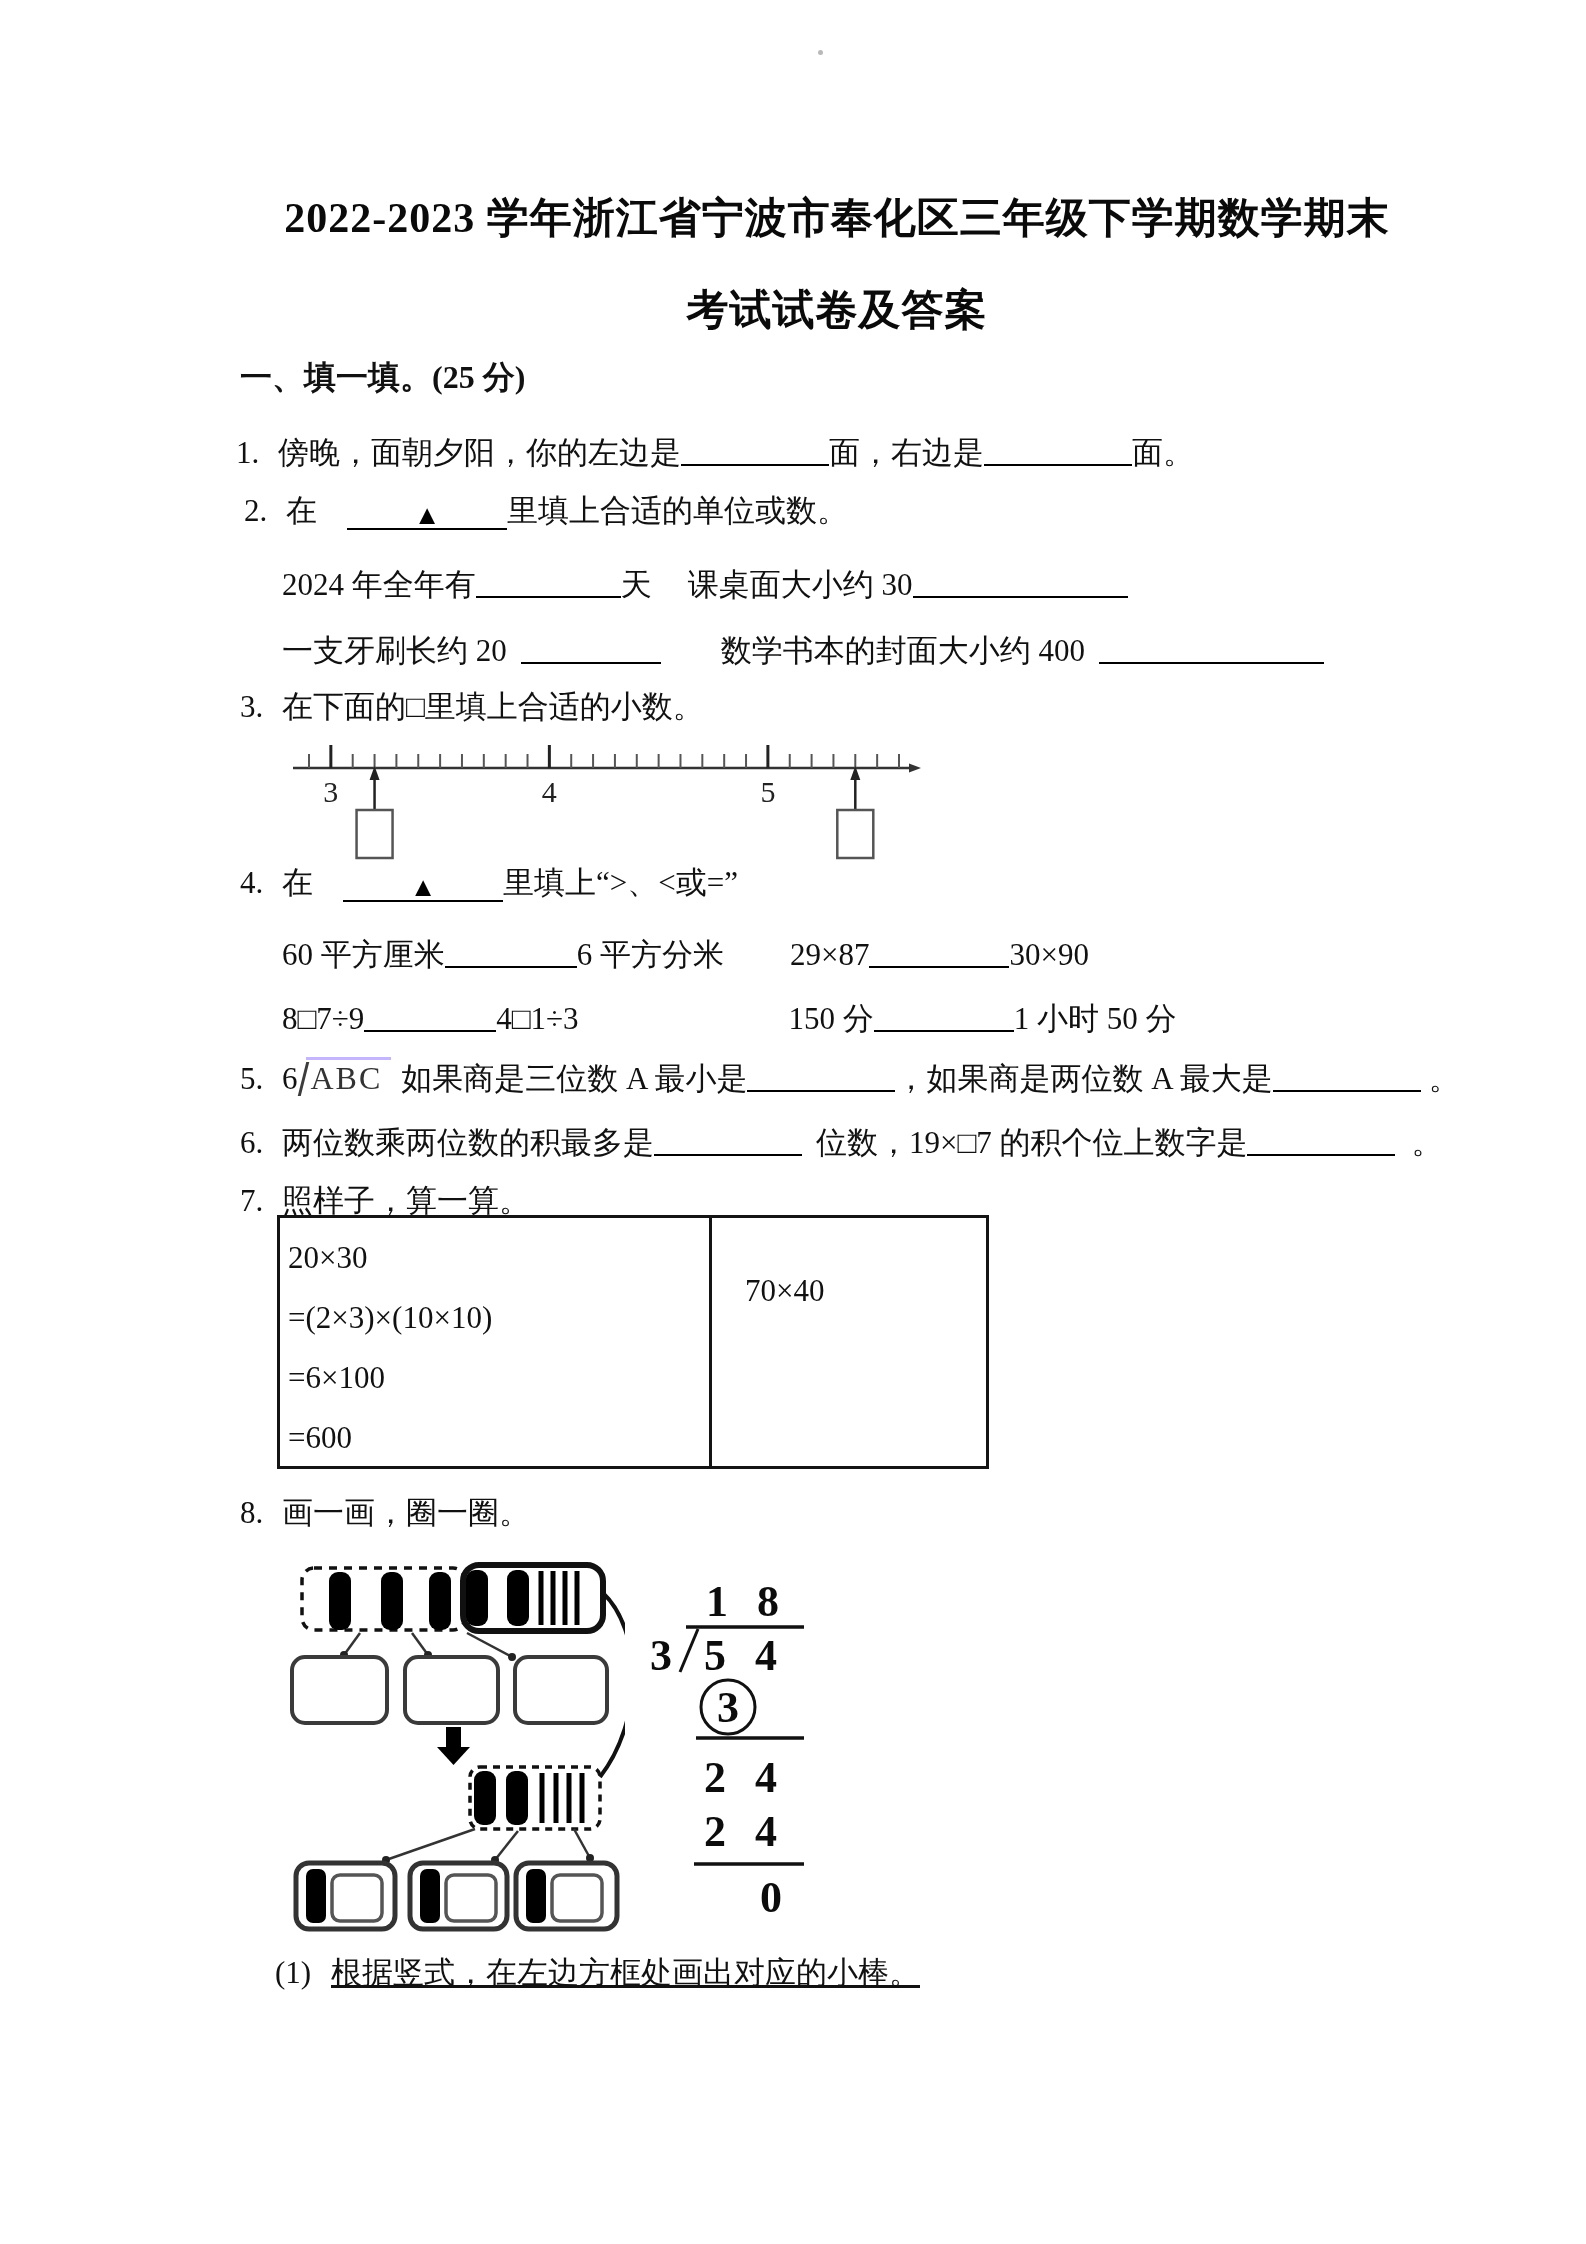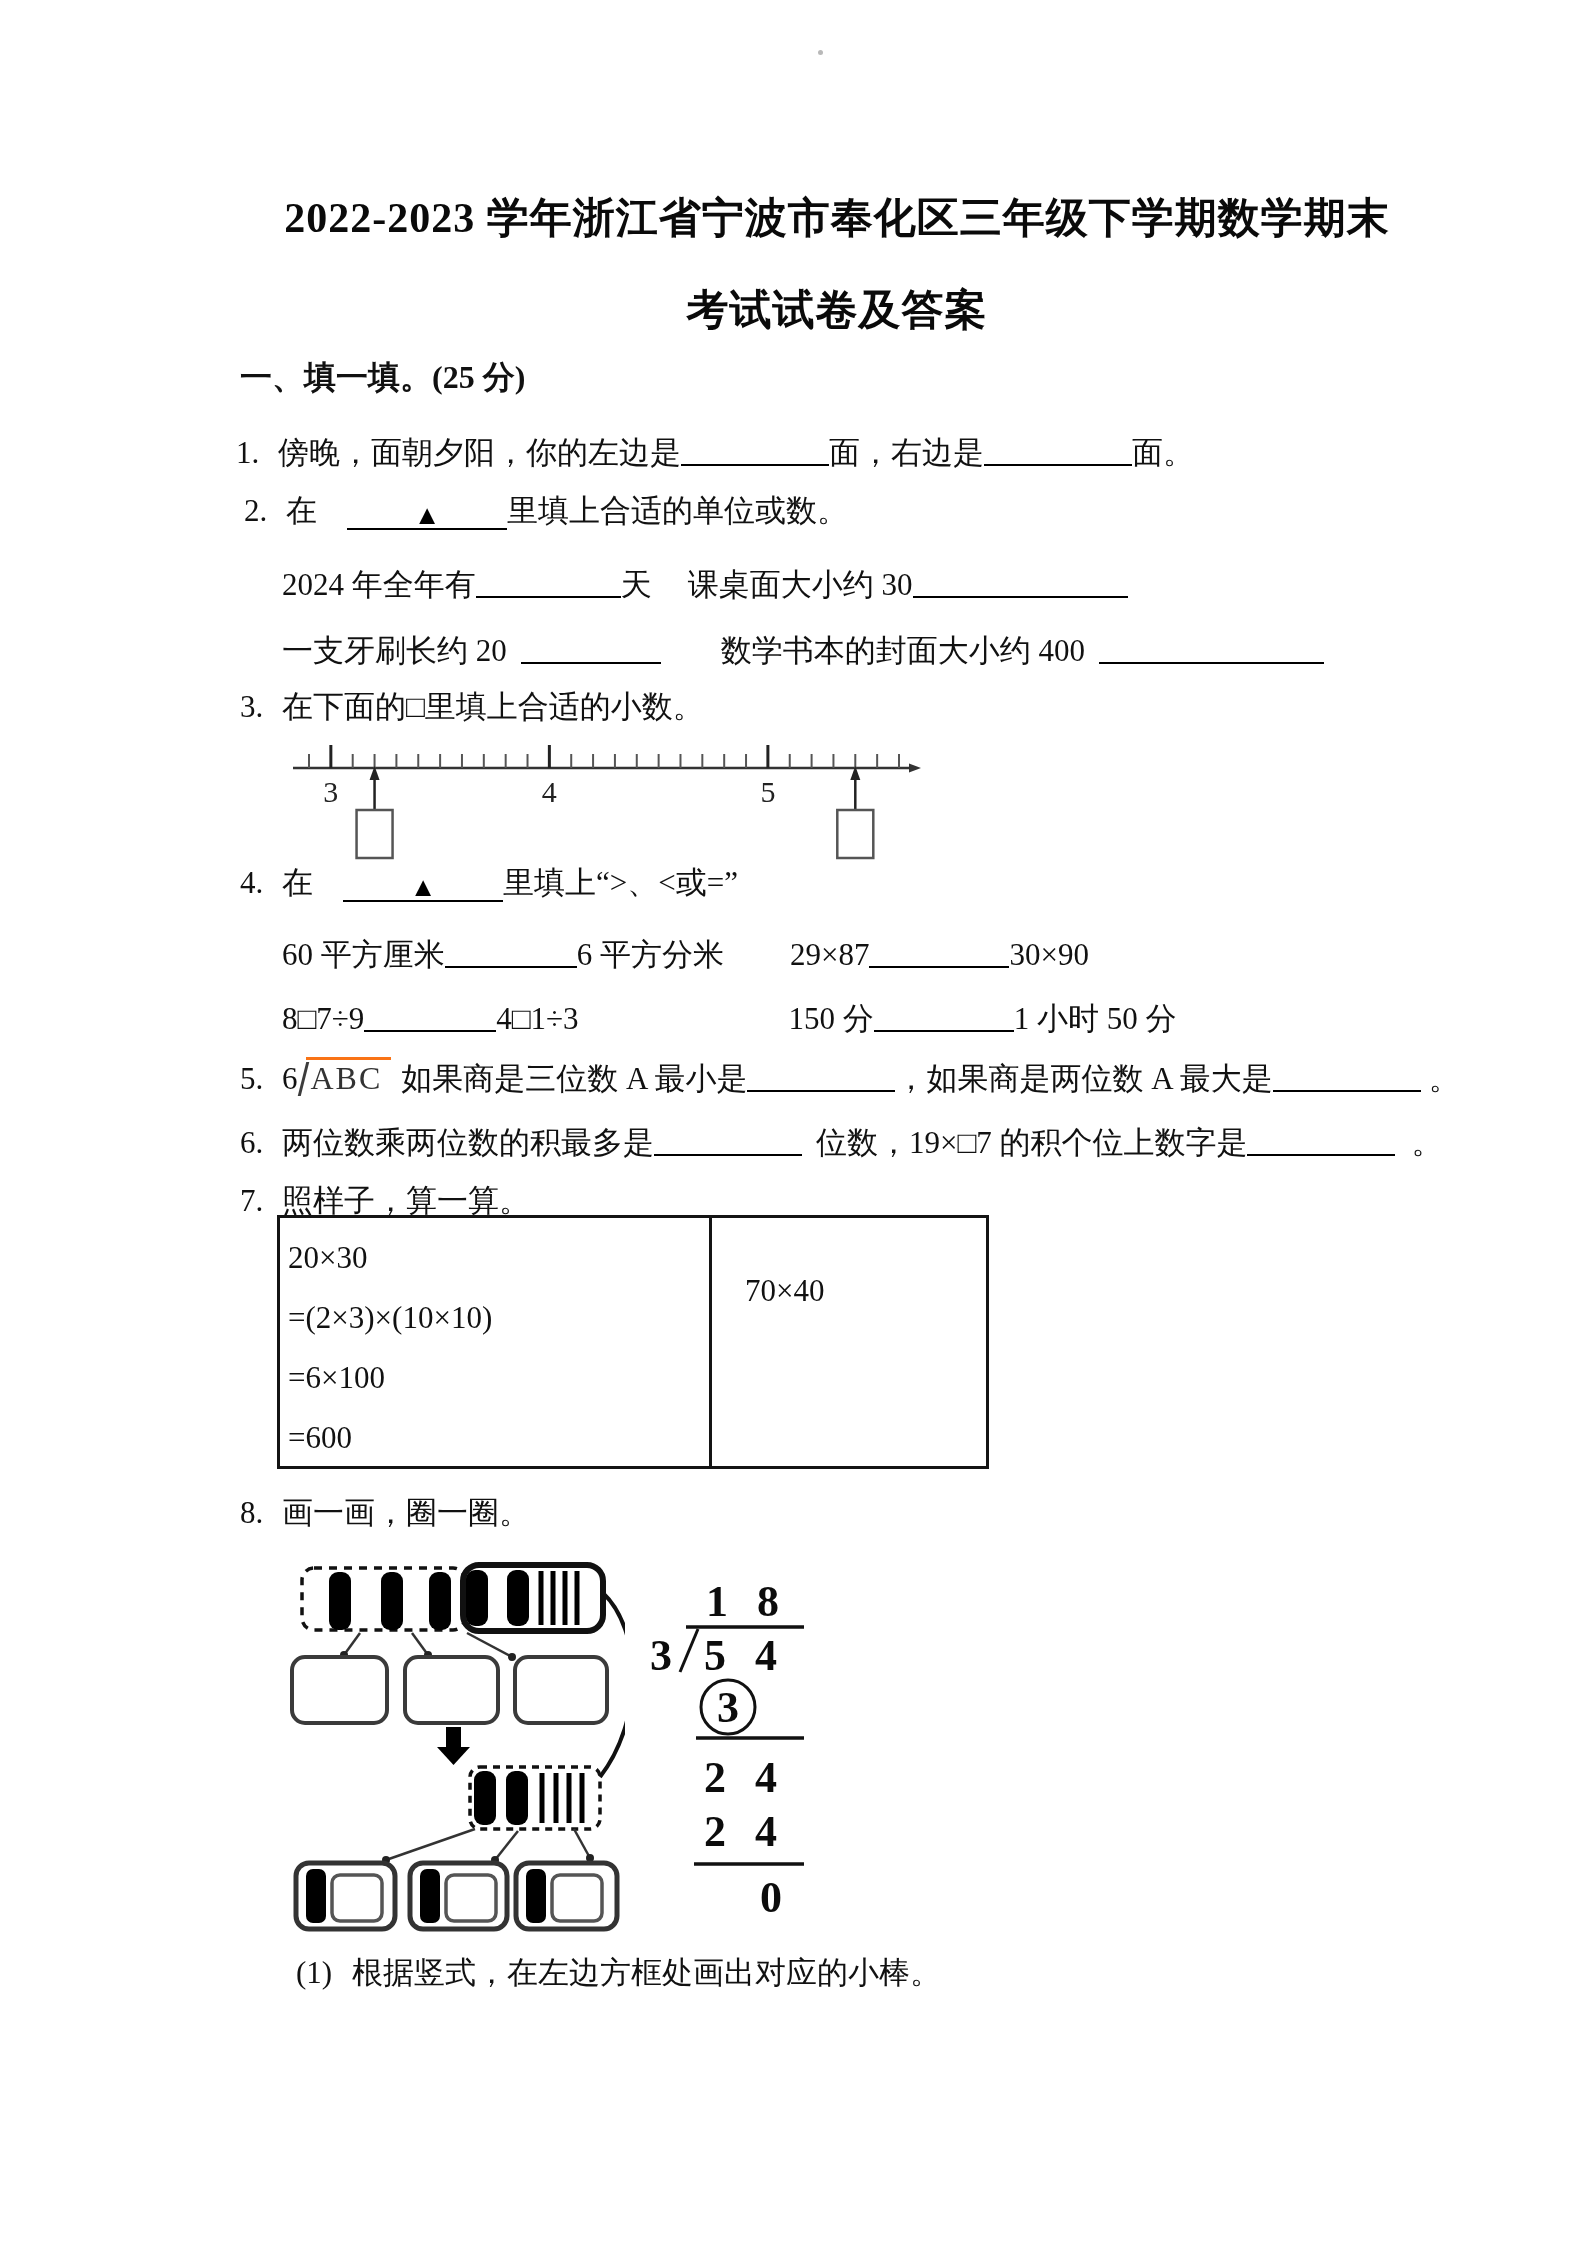--- a/index.html
+++ b/index.html
@@ -11,21 +11,21 @@
   .qline{font-size:31px;}
   .qnum{display:inline-block;min-width:42px;}
   .seg{display:inline-block;}
   .gap{display:inline-block;}
   .blank{display:inline-block;height:1.05em;border-bottom:2px solid #000;transform:translateY(3px);}
   .blank.tri{text-align:center;font-size:27px;line-height:1.15em;transform:translateY(3px);color:#000;}
   .ld{display:inline-flex;align-items:flex-end;margin-right:10px;}
   .ld-d{font-size:31px;}
   .ld-slash{display:inline-block;width:0;height:1.1em;border-left:3px solid #3c3c3c;
             transform:skewX(-14deg);margin:0 1px 0 4px;}
-  .ld-b{font-size:32px;color:#333;border-top:3px solid #f97316;padding:0 9px 0 5px;letter-spacing:2px;}
+  .ld-b{font-size:32px;color:#333;border-top:3px solid #c4b5fd;padding:0 9px 0 5px;letter-spacing:2px;}
   .calc-table{position:absolute;left:277px;top:1215px;width:712px;height:254px;
               border:3px solid #141414;box-sizing:border-box;display:flex;background:#fff;}
   .calc-left{width:432px;border-right:3px solid #141414;box-sizing:border-box;padding:10px 0 0 8px;}
   .calc-left div{height:60px;line-height:60px;font-size:31px;}
   .calc-right{flex:1;padding:55px 0 0 8px;font-size:31px;box-sizing:border-box;margin-left:25px;}
   .stray-dot{position:absolute;left:818px;top:50px;width:5px;height:5px;border-radius:50%;background:#b9b9b9;}
   svg text{font-family:"Liberation Serif","DejaVu Serif",serif;}
   .div-digit{font-size:44px;font-weight:bold;fill:#0c0c0c;letter-spacing:9px;}
 </style>
 </head>
@@ -198,17 +198,17 @@
     <text class="div-digit" x="64" y="100">5 4</text>
     <circle cx="88" cy="137" r="27" fill="none" stroke="#111" stroke-width="3"></circle>
     <text class="div-digit" x="88" y="152" text-anchor="middle" style="letter-spacing:0;">3</text>
     <line x1="56" y1="168" x2="164" y2="168" stroke="#111" stroke-width="3.5"></line>
     <text class="div-digit" x="64" y="222">2 4</text>
     <text class="div-digit" x="64" y="276">2 4</text>
     <line x1="54" y1="294" x2="164" y2="294" stroke="#111" stroke-width="3.5"></line>
     <text class="div-digit" x="120" y="342">0</text>
   </svg>
 
-  <div class="abs qline" style="left:296px;top:1952px;">
+  <div class="abs qline" style="left:275px;top:1952px;text-decoration:underline;">
     <span class="qnum" style="min-width:56px;">(1)</span><span>根据竖式，在左边方框处画出对应的小棒。</span>
   </div>
 
 </div>
 
 </body></html>

